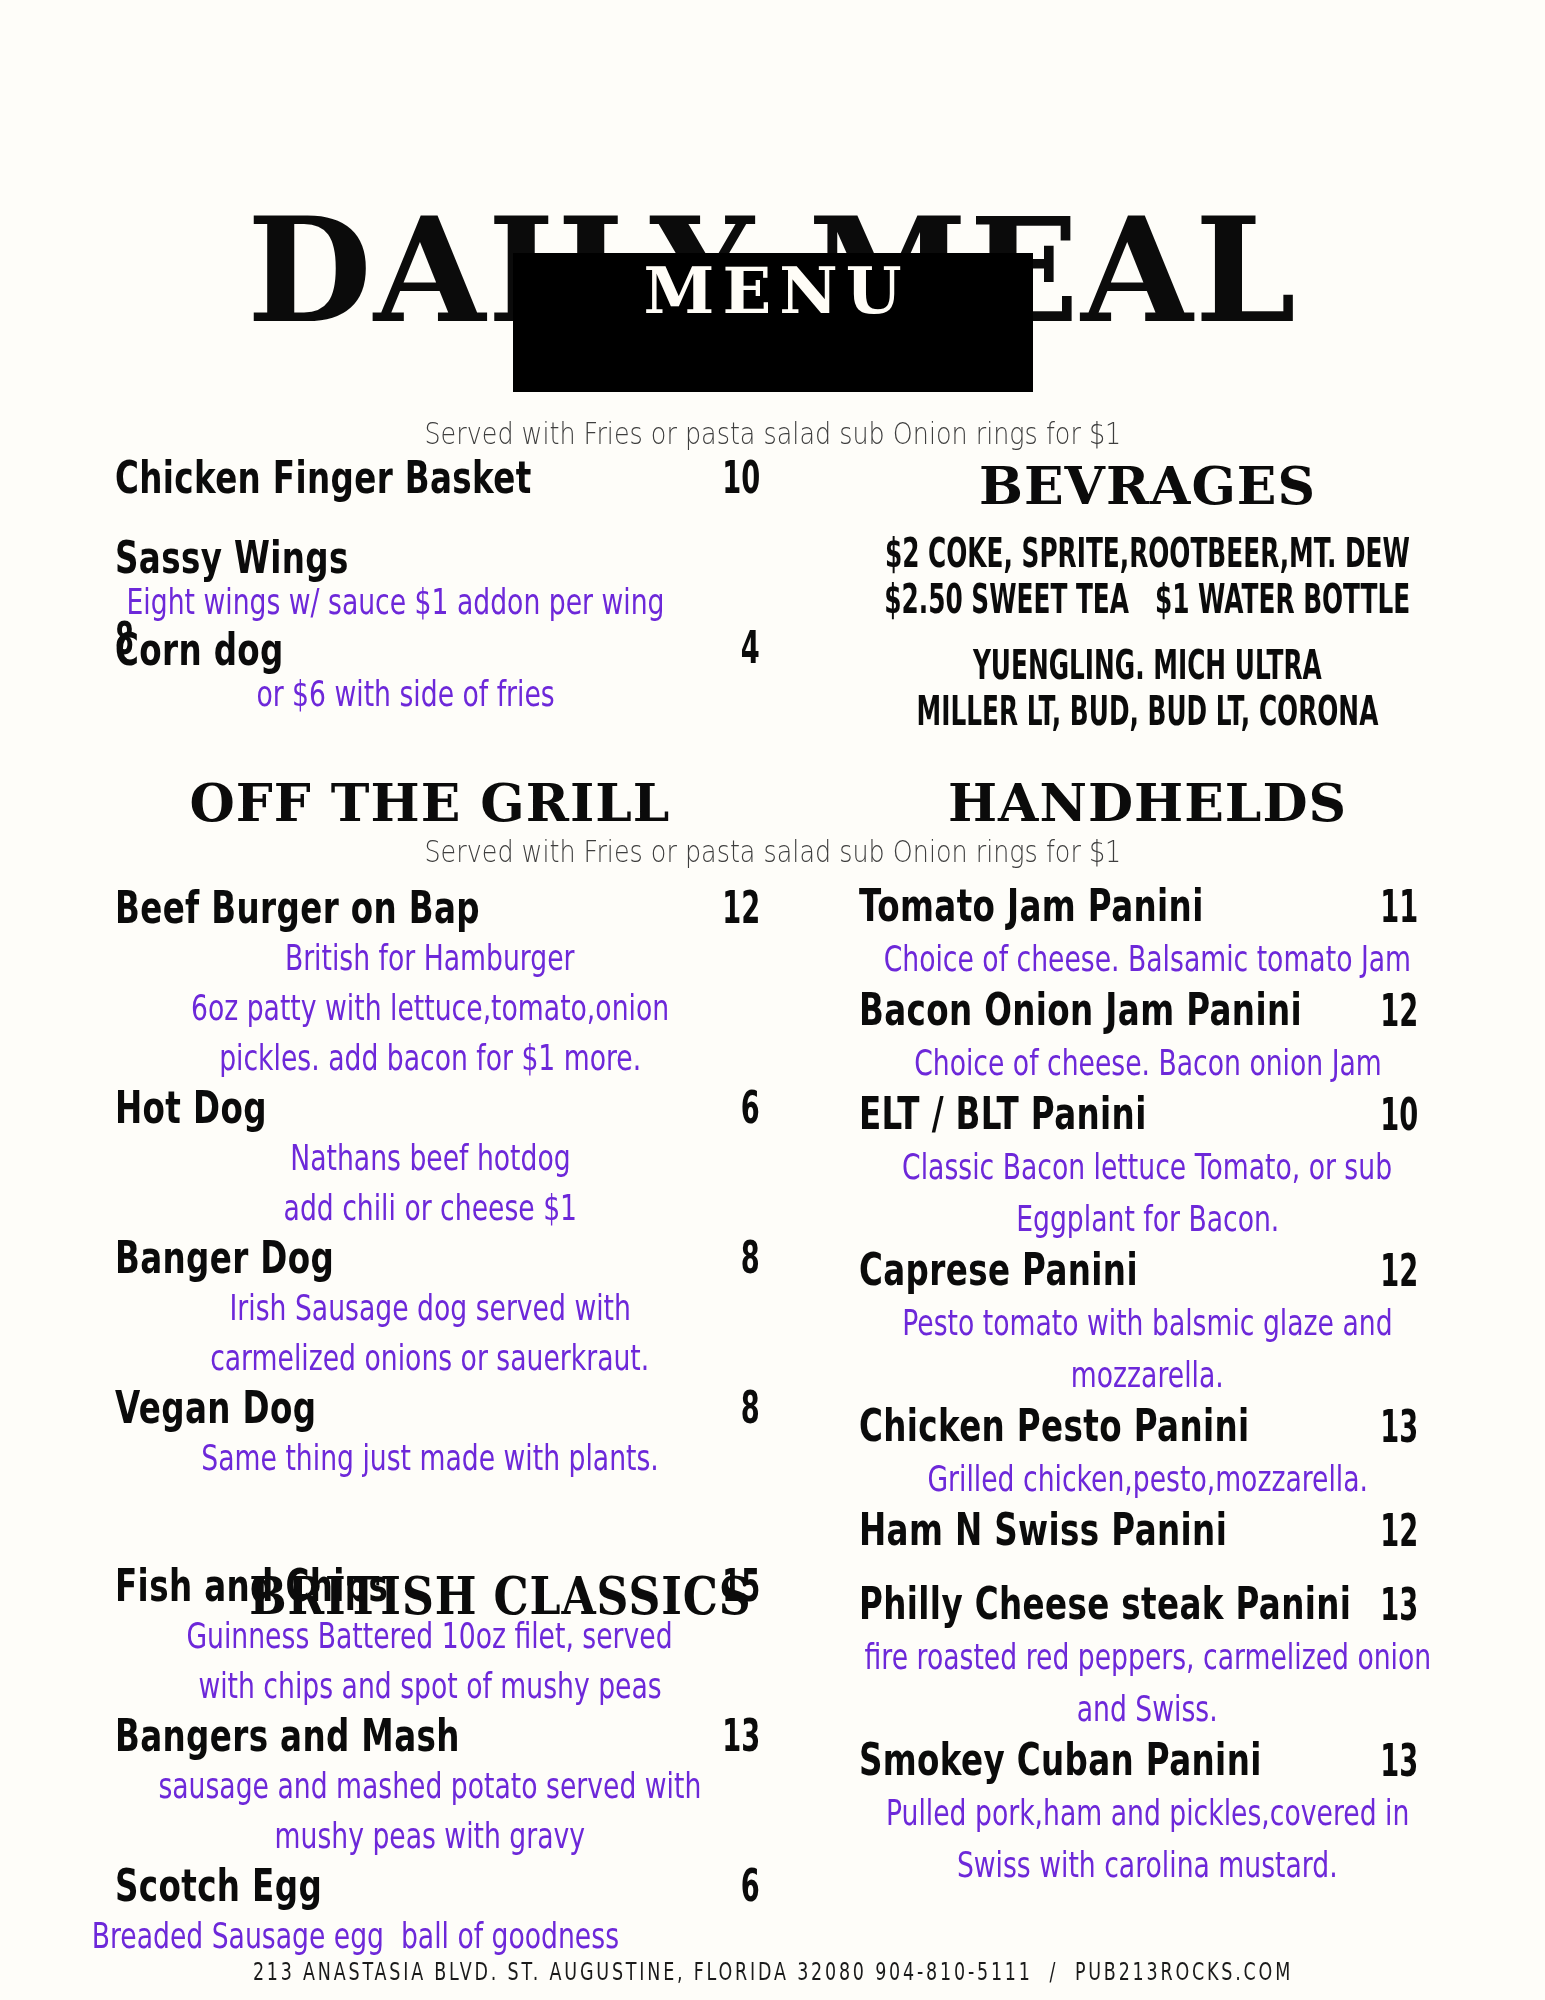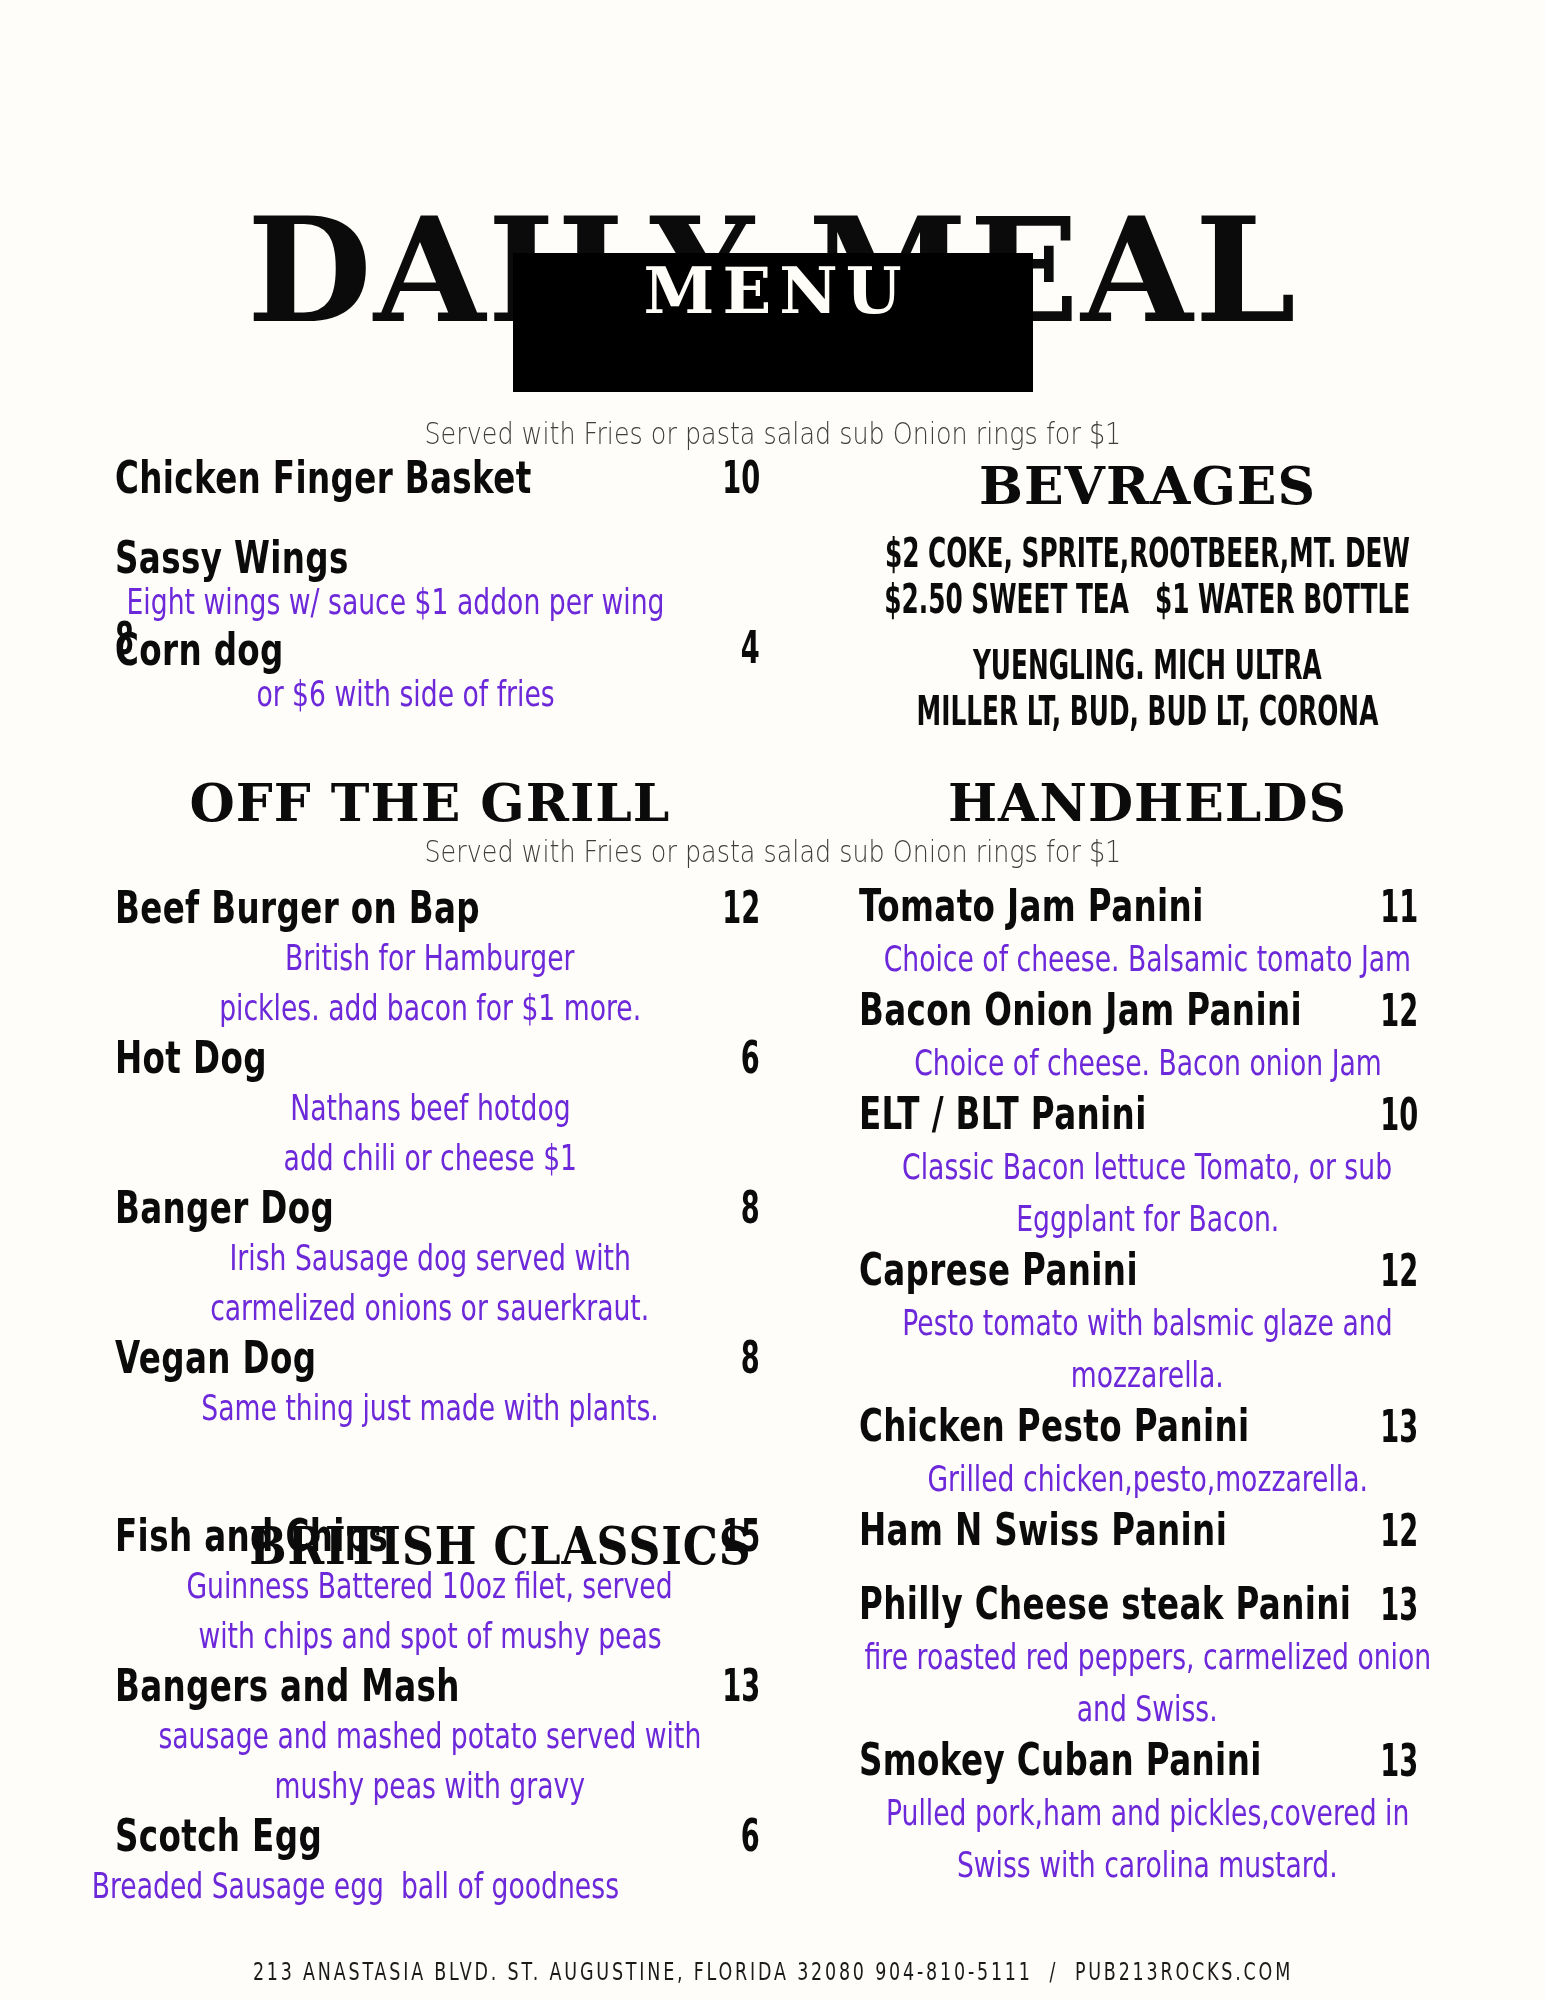--- a/index.html
+++ b/index.html
@@ -146,20 +146,23 @@
           <span>Beef Burger on Bap</span>
         </div>
       <div class="price">
           <span>12</span>
         </div>
     </div>
     <div class="desc-row">
         <span>British for Hamburger</span>
       </div>
     <div class="desc-row">
+        <span>6oz patty with lettuce,tomato,onion</span>
+      </div>
+    <div class="desc-row">
         <span>pickles. add bacon for $1 more.</span>
       </div>
 
     <div class="item-row">
       <div class="name">
           <span>Hot Dog</span>
         </div>
       <div class="price">
           <span>6</span>
         </div>

